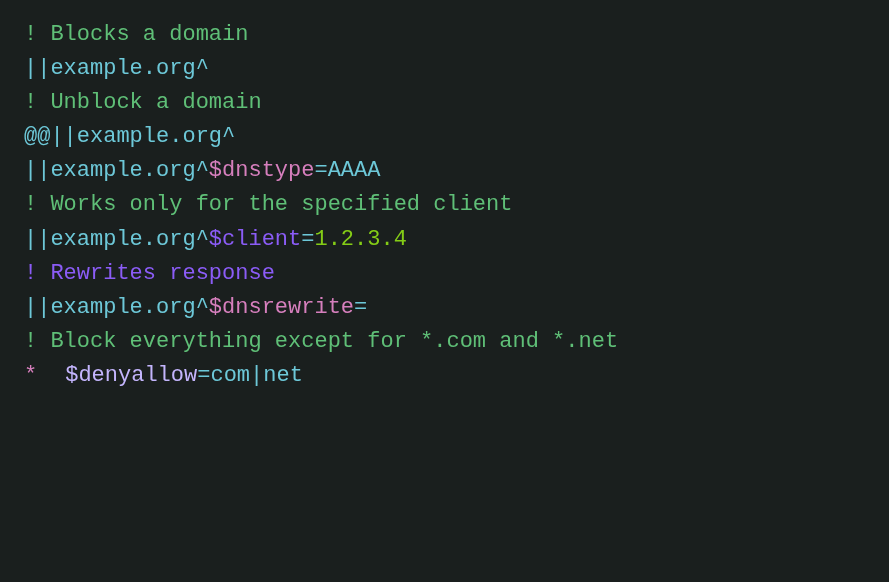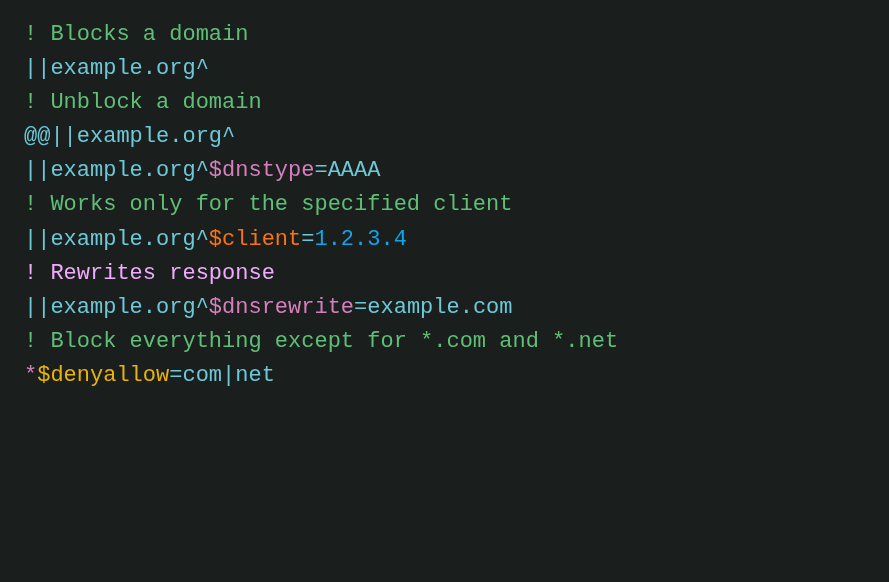--- a/index.html
+++ b/index.html
@@ -35,18 +35,18 @@
 </head>
 <body>
 
 <div class="code-block">
 <div class="line"><span style="color: rgb(95, 191, 119);">! Blocks a domain</span></div>
     <div class="line"><span style="color: rgb(109, 200, 216);">||</span><span style="color: rgb(109, 200, 216);">example.org^</span></div>
     <div class="line"><span style="color: rgb(95, 191, 119); text-align: right;">! Unblock a domain</span></div>
     <div class="line"><span style="color: rgb(109, 200, 216);">@@||</span><span style="color: rgb(109, 200, 216);">example.org^</span></div>
     <div class="line"><span style="color: rgb(109, 200, 216);">||</span><span style="color: rgb(109, 200, 216);">example.org^</span><span style="color: rgb(214, 127, 189); font-family: Liberation Mono, monospace;">$dnstype</span><span style="color: rgb(109, 200, 216);">=</span><span style="color: rgb(109, 200, 216);">AAAA</span></div>
     <div class="line"><span style="color: rgb(95, 191, 119); text-align: right;">! Works only for the specified client</span></div>
-    <div class="line"><span style="color: rgb(109, 200, 216);">||</span><span style="color: rgb(109, 200, 216);">example.org^</span><span style="color: #f97316;">$client</span><span style="color: rgb(109, 200, 216);">=</span><span style="color: #0ea5e9;">1.2.3.4</span></div>
-    <div class="line"><span style="color: #f0abfc; font-family: Liberation Mono, monospace;">! Rewrites response</span></div>
-    <div class="line"><span style="color: rgb(109, 200, 216);">||</span><span style="color: rgb(109, 200, 216);">example.org^</span><span style="color: rgb(214, 127, 189);">$dnsrewrite</span><span style="color: rgb(109, 200, 216);">=</span><span style="color: rgb(109, 200, 216);">example.com</span></div>
+    <div class="line"><span style="color: rgb(109, 200, 216);">||</span><span style="color: rgb(109, 200, 216);">example.org^</span><span style="color: #8b5cf6;">$client</span><span style="color: rgb(109, 200, 216);">=</span><span style="color: #84cc16;">1.2.3.4</span></div>
+    <div class="line"><span style="color: #8b5cf6; font-family: Liberation Mono, monospace;">! Rewrites response</span></div>
+    <div class="line"><span style="color: rgb(109, 200, 216);">||</span><span style="color: rgb(109, 200, 216);">example.org^</span><span style="color: rgb(214, 127, 189);">$dnsrewrite</span><span style="color: rgb(109, 200, 216);">=</span></div>
     <div class="line"><span style="color: rgb(95, 191, 119);">! Block everything except for *.com and *.net</span></div>
-    <div class="line"><span style="color: rgb(214, 127, 189);">*</span><span style="color: #eab308;">$denyallow</span><span style="color: rgb(109, 200, 216);">=</span><span style="color: rgb(109, 200, 216);">com|net</span></div>
+    <div class="line"><span style="color: rgb(214, 127, 189);">*</span><span style="color: #c4b5fd; margin-left: 28px;">$denyallow</span><span style="color: rgb(109, 200, 216);">=</span><span style="color: rgb(109, 200, 216);">com|net</span></div>
   </div>
 
 </body></html>

